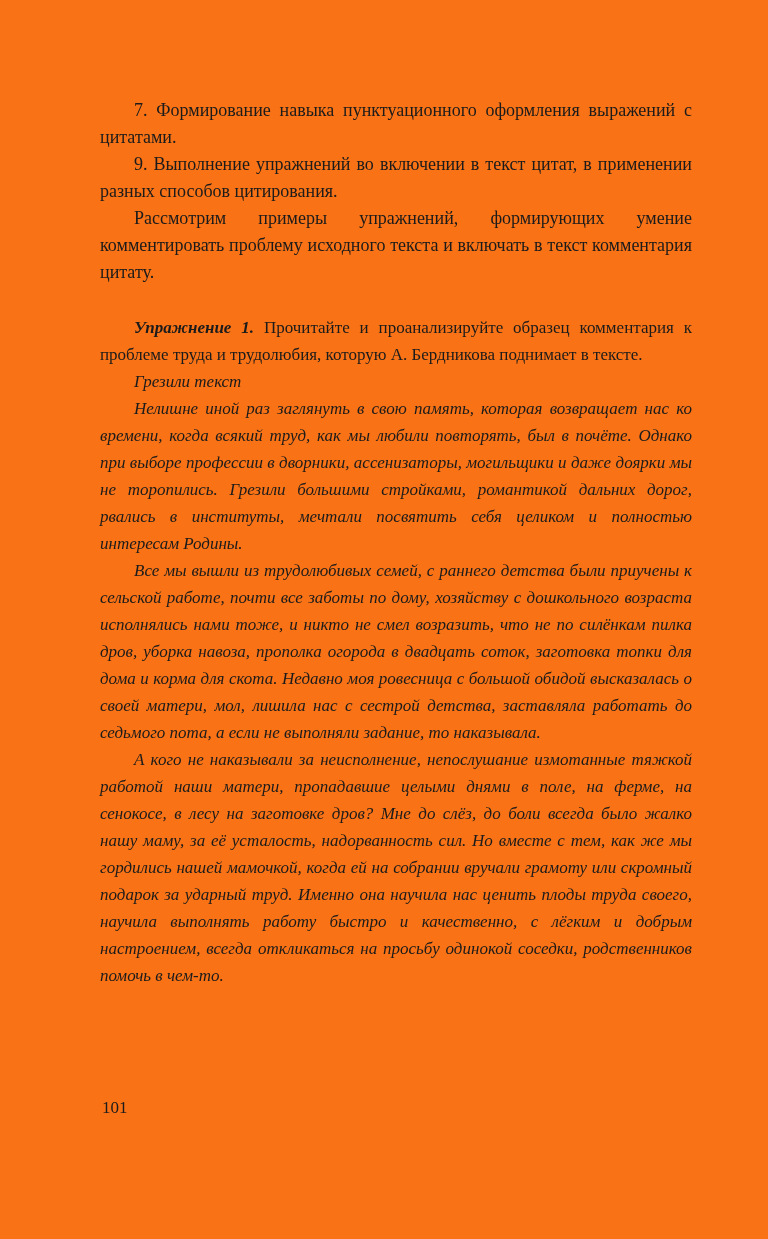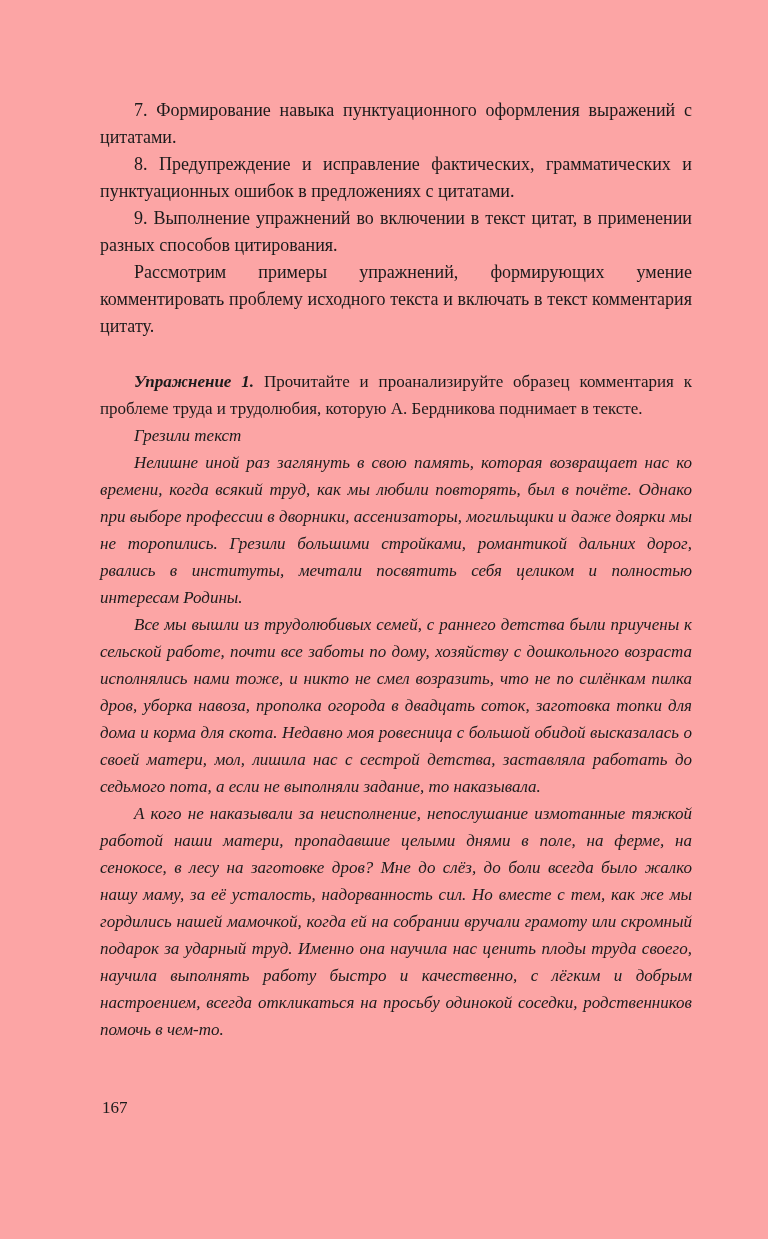--- a/index.html
+++ b/index.html
@@ -5,21 +5,21 @@
   * { margin: 0; padding: 0; box-sizing: border-box; }
   html, body { width: 768px; height: 1239px; }
   body {
     background: #ffffff;
     font-family: "Liberation Serif", serif;
   }
   .page {
     position: relative;
     width: 768px;
     height: 1239px;
-    background: #fca5a5;
+    background: #f97316;
     color: #1b1b1b;
     overflow: hidden;
   }
   .content {
     position: absolute;
     left: 100px;
     top: 97px;
     width: 592px;
   }
   p.body {
@@ -47,28 +47,27 @@
     color: #1b1b1b;
   }
 </style>
 </head>
 <body>
 
 <div class="page">
   <div class="content">
 
     <p class="body">7. Формирование навыка пунктуационного оформления выражений с цитатами.</p>
-    <p class="body">8. Предупреждение и исправление фактических, грамматических и пунктуационных ошибок в предложениях с цитатами.</p>
     <p class="body">9. Выполнение упражнений во включении в текст цитат, в применении разных способов цитирования.</p>
     <p class="body">Рассмотрим примеры упражнений, формирующих умение комментировать проблему исходного текста и включать в текст комментария цитату.</p>
 
     <p class="body smaller exercise"><span class="lead">Упражнение 1.</span><span> Прочитайте и проанализируйте образец комментария к проблеме труда и трудолюбия, которую А. Бердникова поднимает в тексте.</span></p>
 
     <p class="body smaller italic">Грезили текст</p>
 
     <p class="body smaller italic">Нелишне иной раз заглянуть в свою память, которая возвращает нас ко времени, когда всякий труд, как мы любили повторять, был в почёте. Однако при выборе профессии в дворники, ассенизаторы, могильщики и даже доярки мы не торопились. Грезили большими стройками, романтикой дальних дорог, рвались в институты, мечтали посвятить себя целиком и полностью интересам Родины.</p>
     <p class="body smaller italic">Все мы вышли из трудолюбивых семей, с раннего детства были приучены к сельской работе, почти все заботы по дому, хозяйству с дошкольного возраста исполнялись нами тоже, и никто не смел возразить, что не по силёнкам пилка дров, уборка навоза, прополка огорода в двадцать соток, заготовка топки для дома и корма для скота. Недавно моя ровесница с большой обидой высказалась о своей матери, мол, лишила нас с сестрой детства, заставляла работать до седьмого пота, а если не выполняли задание, то наказывала.</p>
     <p class="body smaller italic">А кого не наказывали за неисполнение, непослушание измотанные тяжкой работой наши матери, пропадавшие целыми днями в поле, на ферме, на сенокосе, в лесу на заготовке дров? Мне до слёз, до боли всегда было жалко нашу маму, за её усталость, надорванность сил. Но вместе с тем, как же мы гордились нашей мамочкой, когда ей на собрании вручали грамоту или скромный подарок за ударный труд. Именно она научила нас ценить плоды труда своего, научила выполнять работу быстро и качественно, с лёгким и добрым настроением, всегда откликаться на просьбу одинокой соседки, родственников помочь в чем-то.</p>
 
   </div>
 
-  <div class="page-number">167</div>
+  <div class="page-number">101</div>
 </div>
 
 </body></html>

